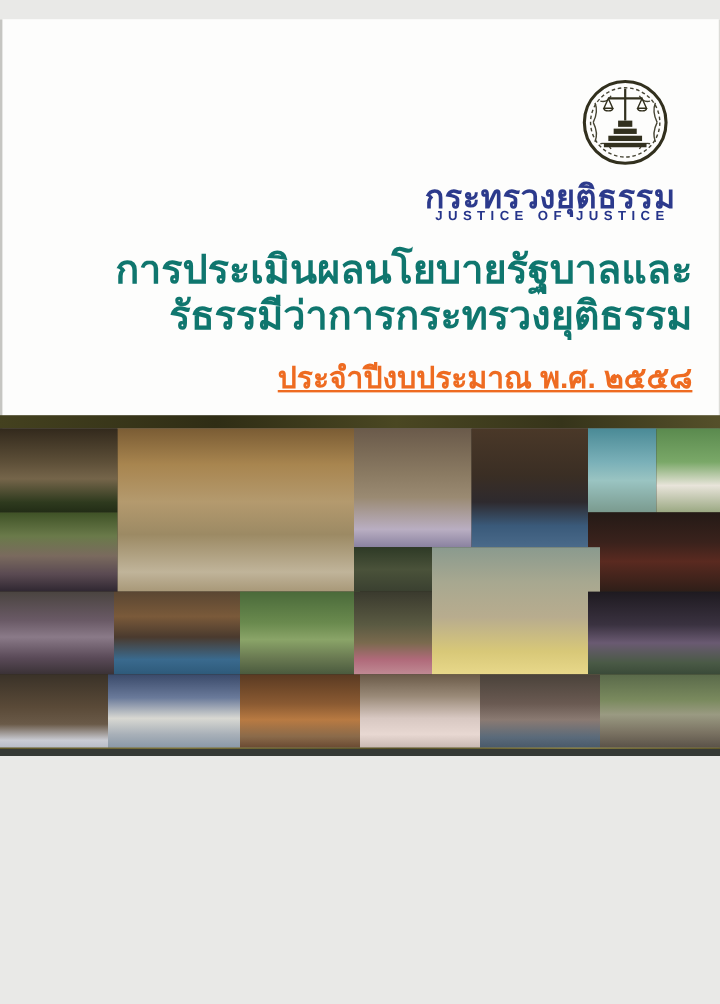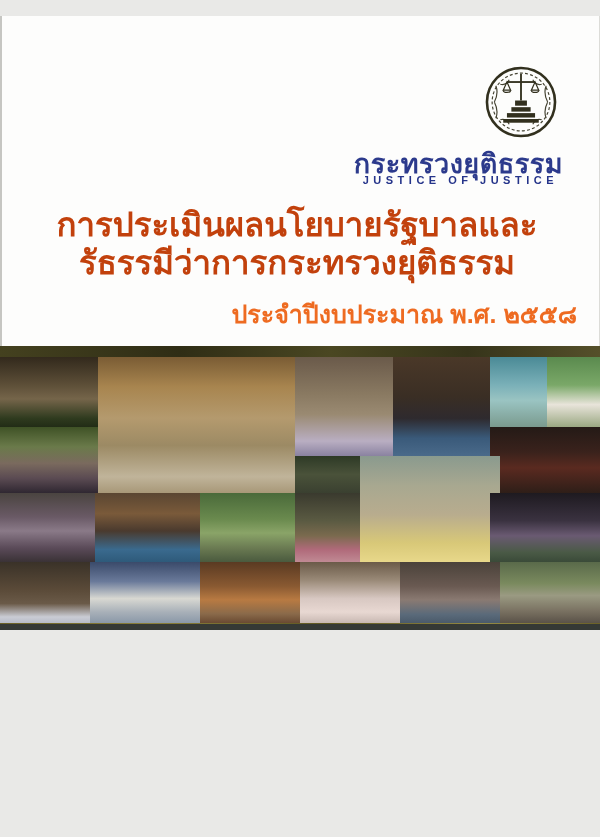--- a/index.html
+++ b/index.html
@@ -25,28 +25,29 @@
   }
   .brand-eng{
     position:absolute;right:42px;top:158px;
     font-size:11px;font-weight:bold;letter-spacing:4.5px;
     color:#25348a;white-space:nowrap;
   }
 
   
   .title{
     position:absolute;right:23px;top:190px;width:560px;
-    text-align:center;line-height:38px;
-    font-weight:bold;color:#c2410c;font-size:33px;
+    text-align:right;line-height:38px;
+    font-weight:bold;color:#0f766e;font-size:33px;
     white-space:nowrap;
   }
   .subtitle{
     position:absolute;right:23px;top:278px;width:560px;
     text-align:right;font-weight:bold;color:#ee6b21;font-size:25px;
     white-space:nowrap;
+    text-decoration:underline;
   }
 
   
   .collage{position:absolute;left:0;top:330px;width:600px;height:287px;}
   .strip-top{
     position:absolute;left:0;top:0;width:600px;height:11px;
     background:linear-gradient(90deg,#44411f,#2f2d15 30%,#4a4722 55%,#36341a 78%,#55502a);
   }
   .photos{position:absolute;left:0;top:11px;width:600px;height:266px;background:#2a251c;}
   .photos .tile{position:absolute;}

